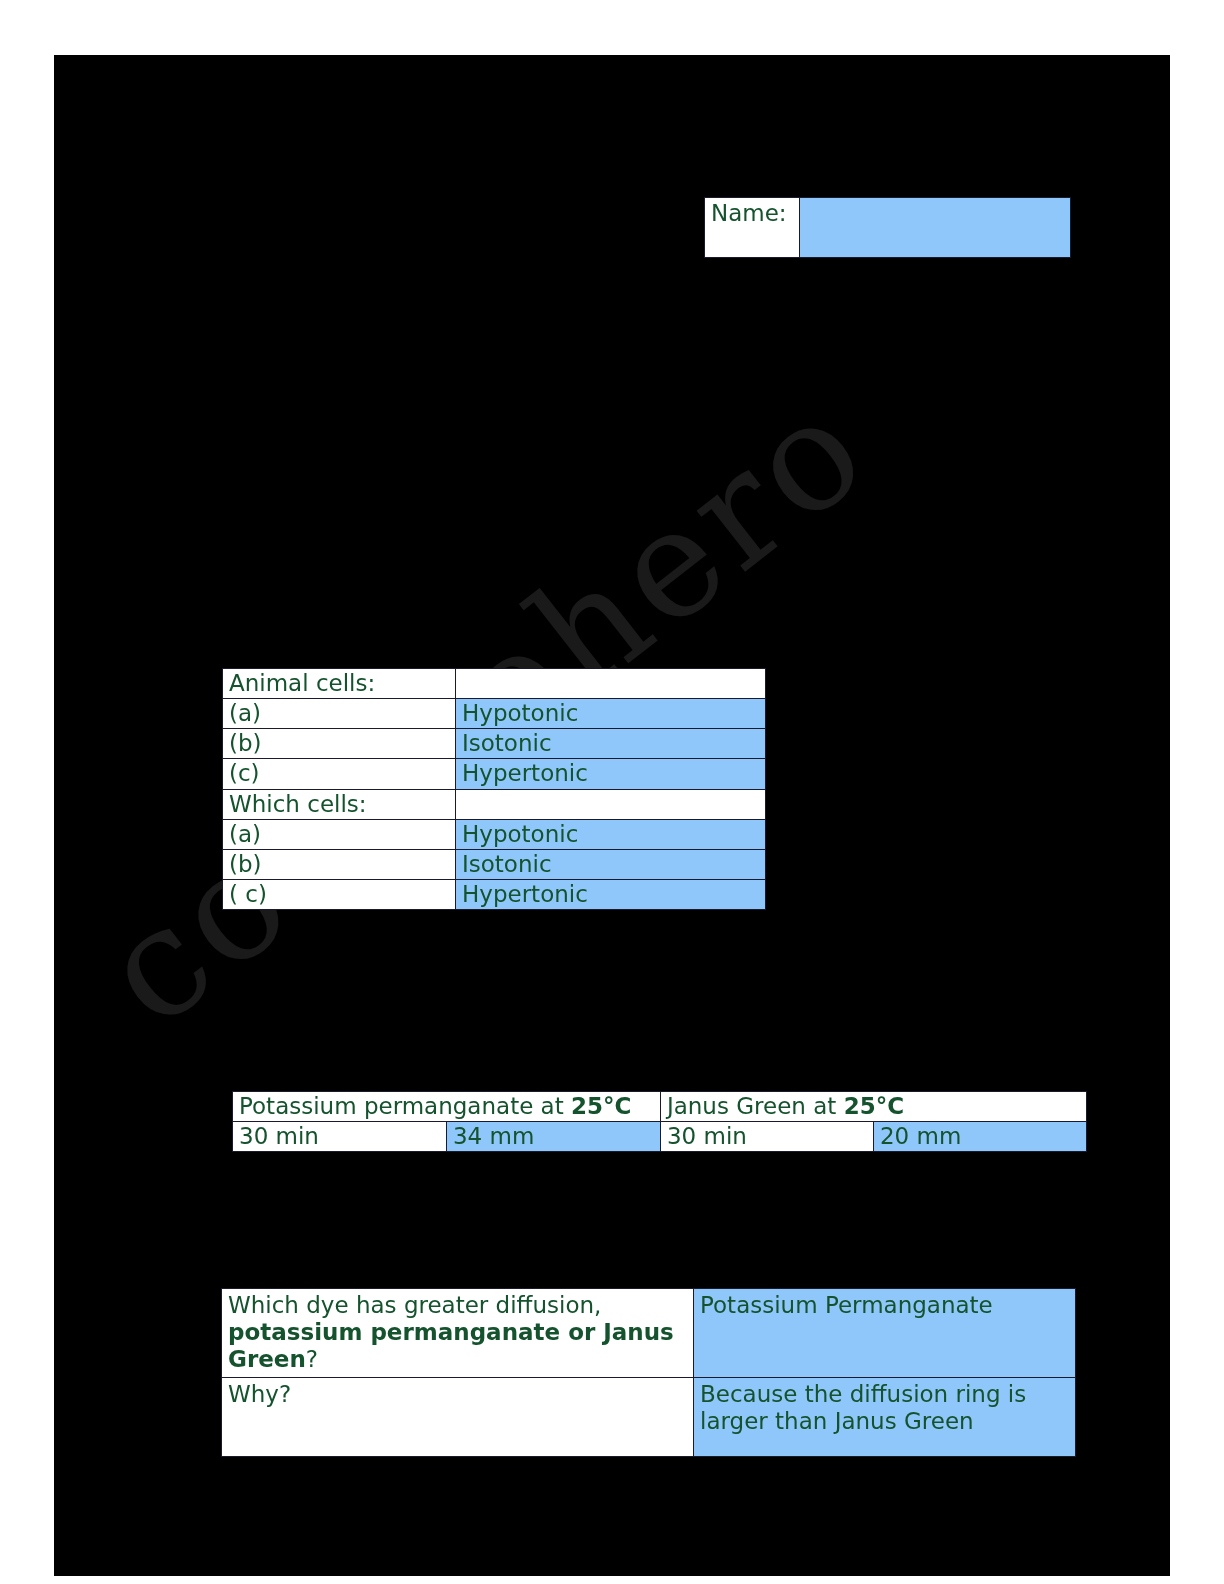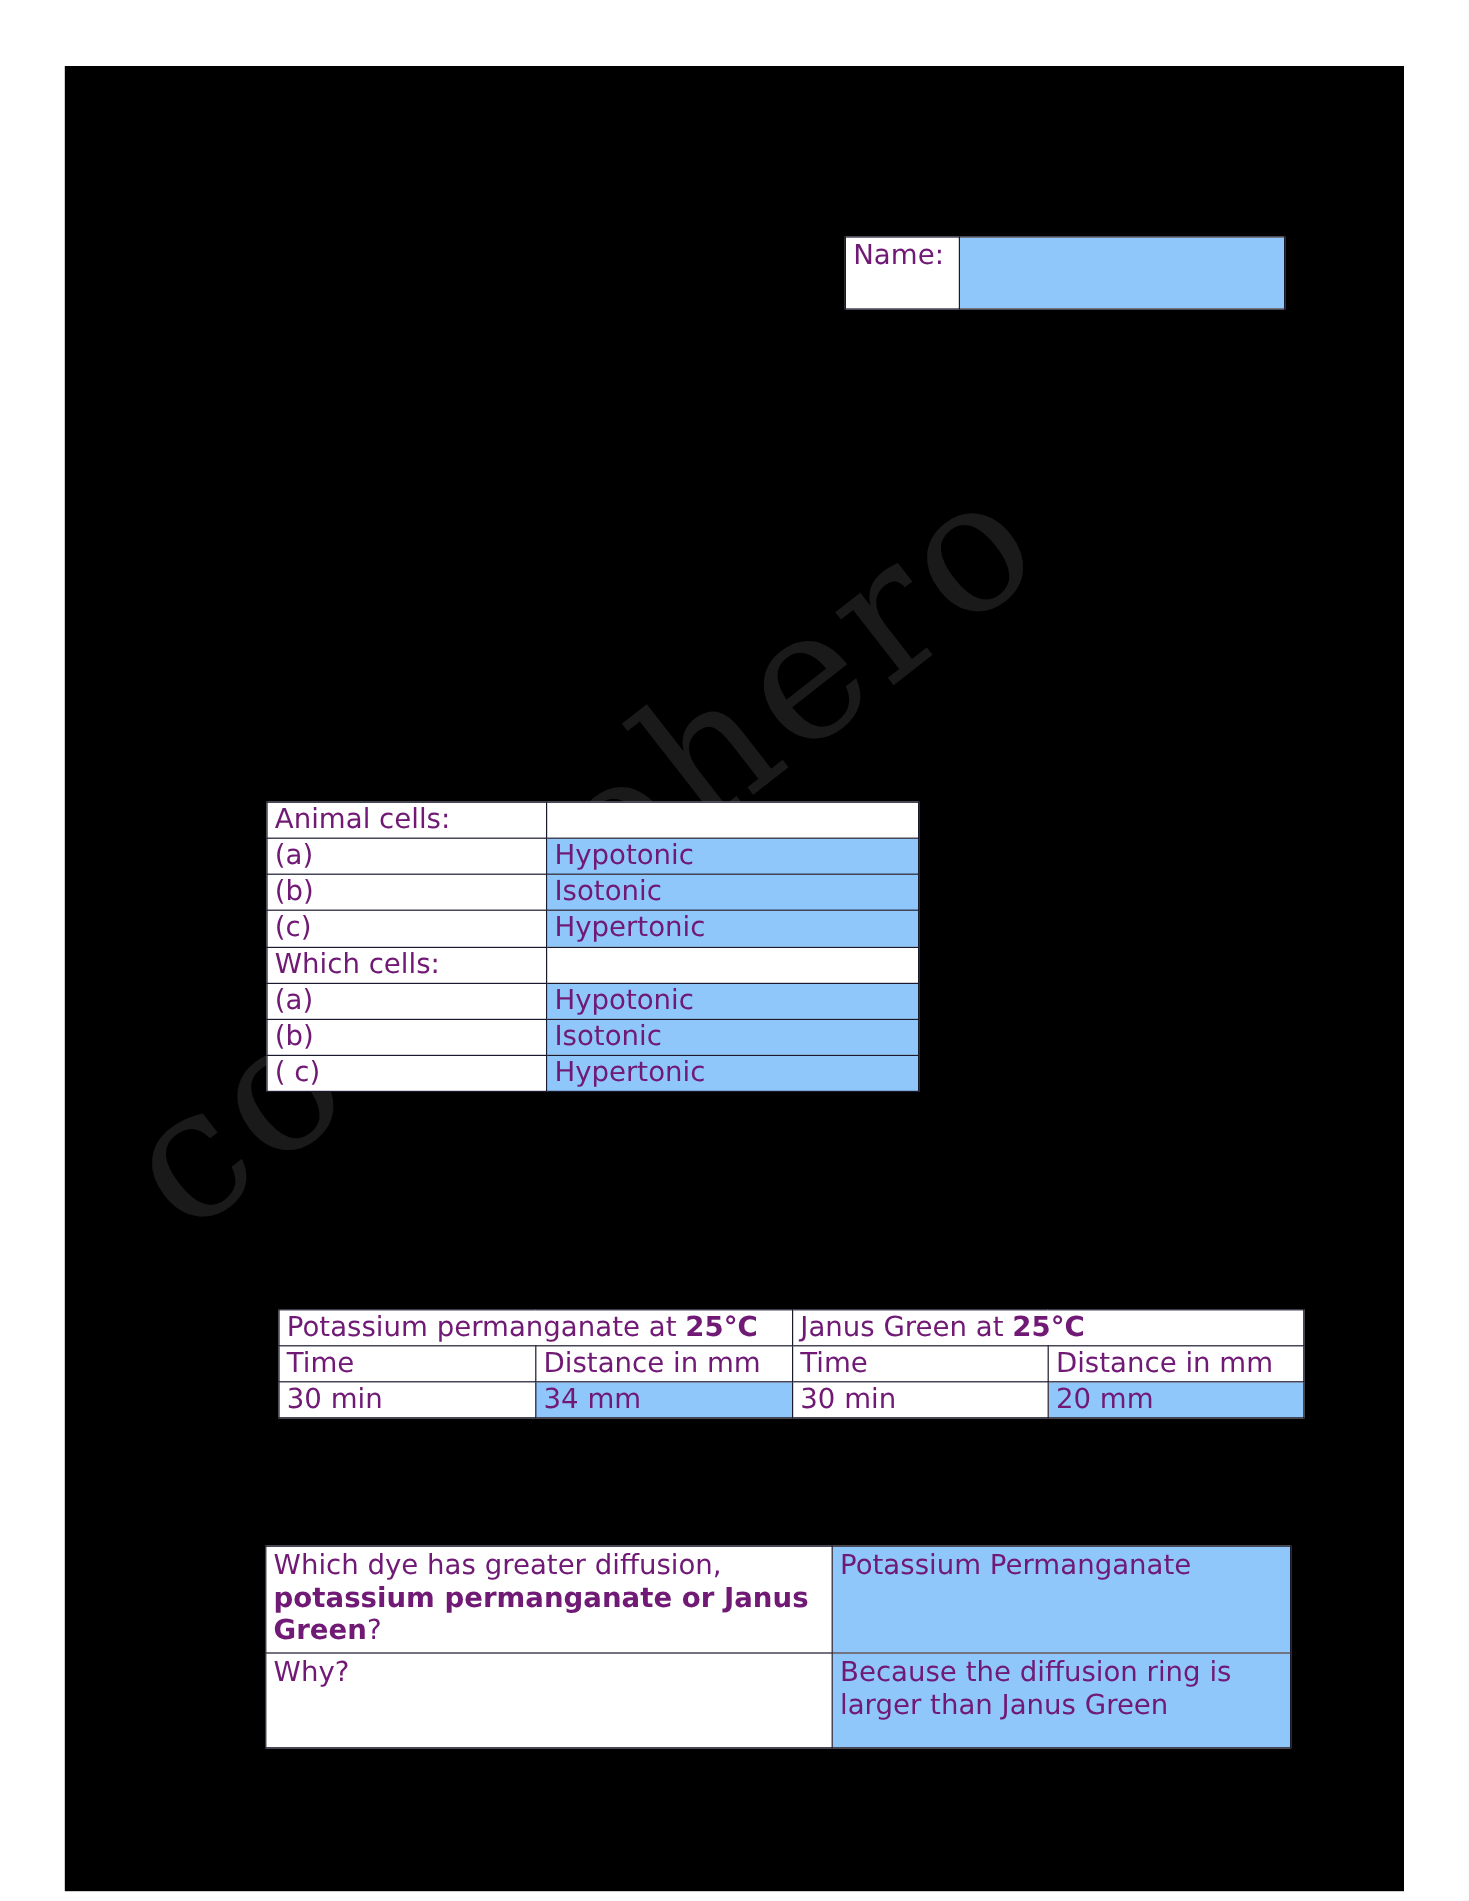--- a/index.html
+++ b/index.html
@@ -46,21 +46,21 @@
     line-height: 1.05;
     font-weight: 400;
   }
 
   table.sheet-table {
     position: absolute;
     border-collapse: collapse;
     background: #ffffff;
     table-layout: fixed;
     font-family: "DejaVu Sans", sans-serif;
-    color: #701a75;
+    color: #14532d;
   }
   table.sheet-table td {
     border: 1px solid #1a1a2e;
     background: #ffffff;
     vertical-align: top;
     padding: 2px 6px 3px 6px;
     font-size: 23px;
     line-height: 1.18;
     overflow: hidden;
   }
@@ -165,26 +165,20 @@
       </tbody>
     </table>
 
     <table id="tbl-diffusion" class="sheet-table">
       <tbody>
         <tr>
           <td class="d1" colspan="2"><span>Potassium permanganate at </span><b>25°C</b></td>
           <td class="d3" colspan="2"><span>Janus Green at </span><b>25°C</b></td>
         </tr>
         <tr>
-          <td class="d1">Time</td>
-          <td class="d2">Distance in mm</td>
-          <td class="d3">Time</td>
-          <td class="d4">Distance in mm</td>
-        </tr>
-        <tr>
           <td class="d1">30 min</td>
           <td class="d2 fill">34 mm</td>
           <td class="d3">30 min</td>
           <td class="d4 fill">20 mm</td>
         </tr>
       </tbody>
     </table>
 
     <table id="tbl-question" class="sheet-table">
       <tbody>

